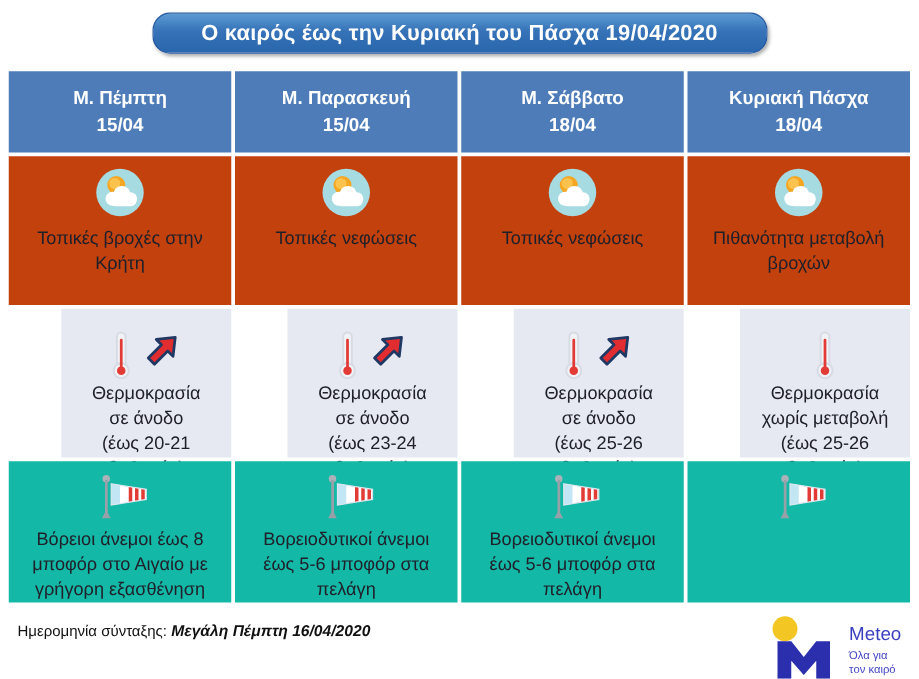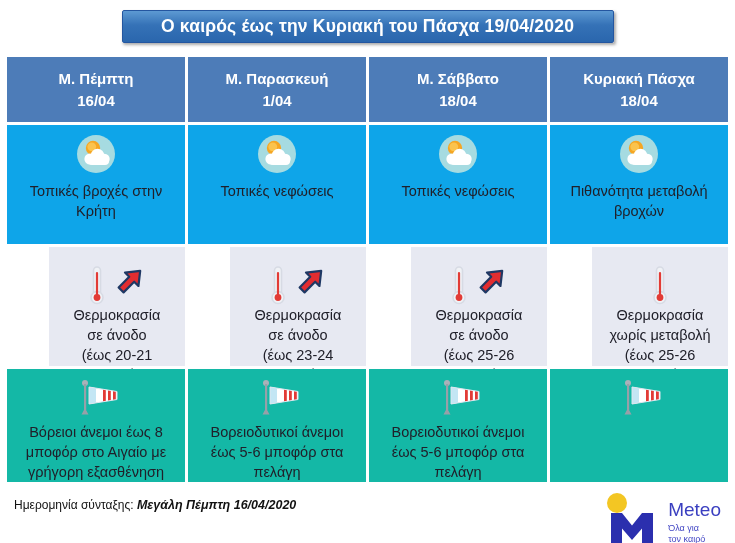--- a/index.html
+++ b/index.html
@@ -5,21 +5,21 @@
   * { margin: 0; padding: 0; box-sizing: border-box; }
   html, body { width: 735px; height: 543px; background: #ffffff; overflow: hidden; }
   body { font-family: "Liberation Sans", "DejaVu Sans", sans-serif; position: relative; }
 
   
   .title-bar {
     width: 492px; height: 33px;
     margin: 10px auto 0 auto;
     background: linear-gradient(180deg, #5d9ad3 0%, #3572b7 45%, #2a66ad 100%);
     border: 1px solid #2456a0;
-    border-radius: 2px;
+    border-radius: 14px;
     box-shadow: 1.5px 2px 3px rgba(70,70,70,0.45);
     color: #ffffff;
     font-size: 17.5px;
     font-weight: bold;
     text-align: center;
     line-height: 31px;
     letter-spacing: 0.2px;
   }
 
   
@@ -47,21 +47,21 @@
   .cell {
     display: flex; flex-direction: column;
     align-items: center;
     text-align: center;
     color: #20202a;
     font-size: 14.5px;
     line-height: 1.38;
     white-space: pre-line;
     padding: 8px 4px 4px 4px;
   }
-  .row-sky  { background: #0ea5e9; }
+  .row-sky  { background: #c2410c; }
   .row-temp { background: #e7e9f2; margin-left: 42px; }
   .row-wind { background: #14b8a6; }
 
   .cell .icon-wrap { flex: 0 0 auto; display: flex; align-items: center; justify-content: center; gap: 8px; margin-bottom: 6px; }
   .row-sky .icon-wrap { height: 42px; }
   .row-temp .icon-wrap { height: 44px; }
   .row-wind .icon-wrap { height: 42px; margin-bottom: 3px; }
   .cell .cell-text { flex: 0 0 auto; }
 
   
@@ -71,21 +71,21 @@
     display: flex;
     justify-content: space-between;
     align-items: flex-start;
     padding: 10px 10px 0 14px;
   }
   .issue-date { font-size: 12px; color: #111111; padding-top: 6px; text-align: right; }
   .issue-date .issue-value { font-weight: bold; font-style: italic; font-size: 12.5px; }
 
   .logo { display: flex; align-items: flex-start; gap: 8px; padding-right: 4px; }
   .logo-text { display: flex; flex-direction: column; padding-top: 8px; }
-  .logo-name { color: #3a3fc0; font-size: 19px; line-height: 1.05; }
+  .logo-name { color: #3a3fc0; font-size: 15px; line-height: 1.05; }
   .logo-tagline { color: #4347c5; font-size: 9px; line-height: 1.25; white-space: pre-line; margin-top: 3px; }
 </style>
 </head>
 <body>
 
 <svg width="0" height="0" style="position:absolute">
   <defs>
     <g id="icon-suncloud">
       <circle cx="20" cy="20" r="19" fill="#a6dbe1"></circle>
       <circle cx="17" cy="14" r="7.2" fill="#f5a623"></circle>
@@ -127,23 +127,23 @@
       <polygon points="7,51 7,21 18,21 28,33.5 38,21 49,21 49,51 38,51 38,36.5 28,48 18,36.5 18,51" fill="#2b2fae"></polygon>
     </g>
   </defs>
 </svg>
 
 <div class="title-bar">Ο καιρός έως την Κυριακή του Πάσχα 19/04/2020</div>
 
 <div class="forecast-table">
 
   <div class="th">Μ. Πέμπτη
-16/04</div>
+15/04</div>
   <div class="th">Μ. Παρασκευή
-1/04</div>
+15/04</div>
   <div class="th">Μ. Σάββατο
 18/04</div>
   <div class="th">Κυριακή Πάσχα
 18/04</div>
 
   <div class="cell row-sky">
     <span class="icon-wrap">
       <svg width="40" height="40" viewBox="0 0 40 40">
           <use href="#icon-suncloud"></use>
         </svg>

